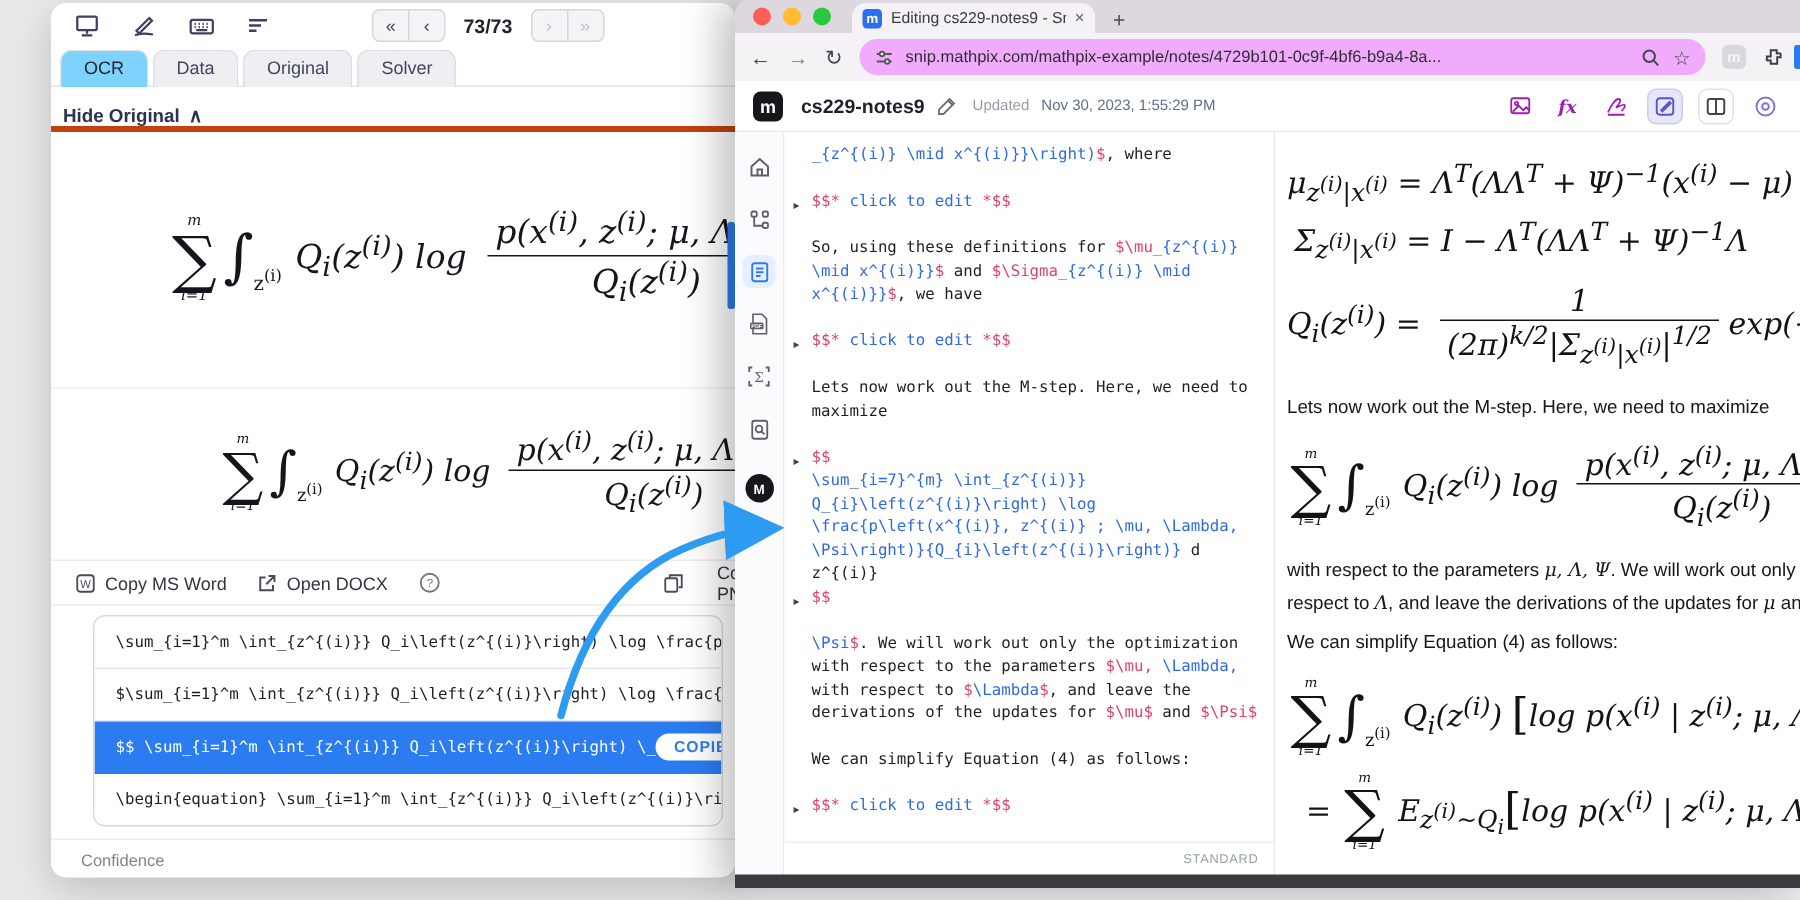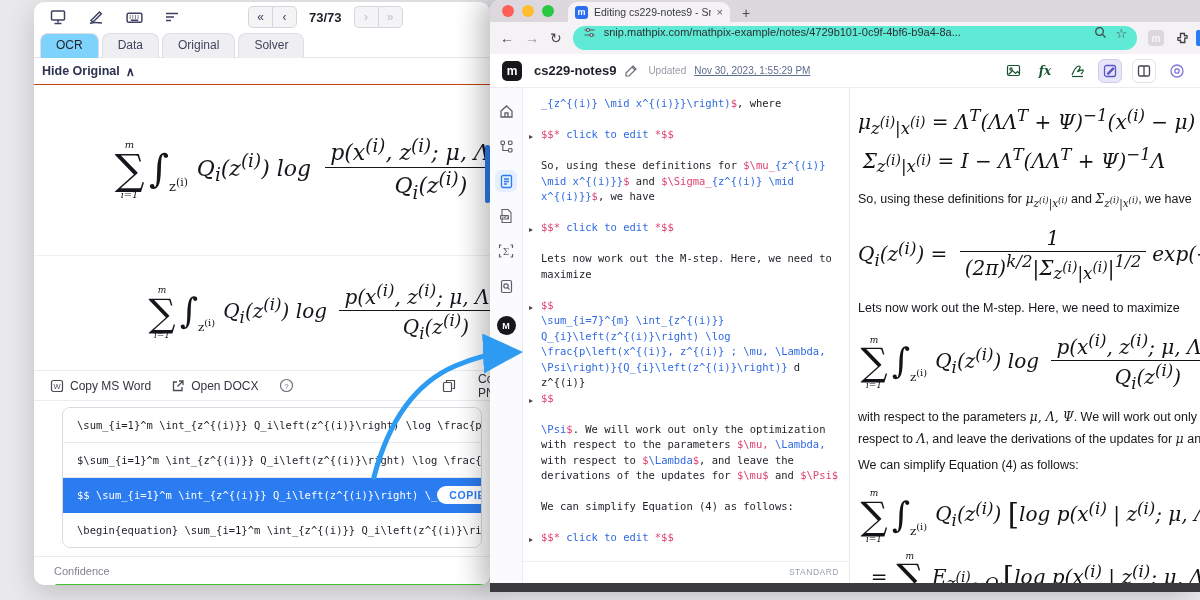--- a/index.html
+++ b/index.html
@@ -17,21 +17,21 @@
   .pbtn{width:23px;height:20px;border:1px solid #d5d5dd;background:#f4f4f7;color:#3c3f55;
     display:flex;align-items:center;justify-content:center;font-size:12px;line-height:1}
   .pgroup .pbtn:first-child{border-radius:5px 0 0 5px;border-right:none}
   .pgroup .pbtn:last-child{border-radius:0 5px 5px 0}
   .pbtn.disabled{color:#c0c0ca}
   .pcount{font-weight:bold;font-size:13px;color:#23232c}
   .s-tabs{display:flex;padding-left:6px;height:25px;border-bottom:1px solid #e4e4ea}
   .tab{padding:4px 15px 0 15px;font-size:12px;color:#41455c;background:#efeff3;
     border:1px solid #dedee6;border-bottom:none;border-radius:8px 8px 0 0;margin-right:3px;position:relative;top:1px}
   .tab.active{background:#7dd3fc;color:#23232e;z-index:2}
-  .hide-row{height:26px;display:flex;align-items:center;padding-left:8px;border-bottom:1px solid #c2410c}
+  .hide-row{height:26px;display:flex;align-items:flex-end;padding-left:8px;border-bottom:4px solid #c2410c}
   .hide-link{font-size:12.5px;font-weight:bold;color:#2e3250;display:flex;gap:6px;align-items:center}
   .orig-block{height:170px;display:flex;align-items:center;padding-left:78px;position:relative;
     border-bottom:1px solid #f0f0f4;white-space:nowrap}
   .result-block{height:114px;display:flex;align-items:center;padding-left:112px;white-space:nowrap}
   .sel-edge{position:absolute;right:0;top:60px;width:5px;height:58px;background:#2b7cf0;border-radius:2px}
   .math,.eq{font-family:"DejaVu Serif",serif;font-style:italic;color:#15151c}
   .eq{font-size:22px}
   .eq.small{font-size:20px}
   .sum{display:inline-flex;flex-direction:column;align-items:center;vertical-align:middle;
     font-style:normal;line-height:1;margin:0 .12em}
@@ -70,35 +70,35 @@
   .b-tab{margin-left:66px;width:148px;height:20px;background:#f5f2f6;border-radius:9px 9px 0 0;
     display:flex;align-items:center;padding:0 7px;gap:6px;font-size:10.5px;color:#3a3a40}
   .b-tab .ttl{white-space:nowrap;overflow:hidden;text-overflow:clip;flex:1}
   .favicon{width:13px;height:13px;border-radius:3px;background:#2b6ff0;color:#fff;font-size:9px;
     font-weight:bold;display:flex;align-items:center;justify-content:center;flex:0 0 auto}
   .tab-close{color:#5a5a60;font-size:11px;flex:0 0 auto}
   .newtab{margin-left:12px;color:#4a4a50;font-size:14px;align-self:center;margin-top:4px}
   .b-toolbar{height:32px;background:#f5f2f6;display:flex;align-items:center;padding:0 10px;gap:11px;position:relative}
   .nav-ic{font-size:14px;color:#47474f;line-height:1}
   .nav-ic.dim{color:#8d8d95}
-  .urlbar{width:545px;height:24px;background:#5eead4;border-radius:12px;display:flex;
-    align-items:flex-start;padding:0 10px;gap:8px;font-size:11px;color:#2e2e33}
+  .urlbar{width:545px;height:24px;background:#f0abfc;border-radius:12px;display:flex;
+    align-items:center;padding:0 10px;gap:8px;font-size:11px;color:#2e2e33}
   .urlbar .url{white-space:nowrap;overflow:hidden;flex:1}
   .ghost-logo{width:16px;height:16px;border-radius:4px;background:#9a98a0;opacity:.28;color:#fff;
     font-size:10px;font-weight:bold;display:flex;align-items:center;justify-content:center}
   .edge-sliver{position:absolute;right:0;top:8px;width:4px;height:16px;background:#2b7cf0;border-radius:2px 0 0 2px}
   .b-appheader{height:33px;border-bottom:1px solid #ececf0;display:flex;align-items:center;
     padding:0 12px;gap:8px;background:#fff}
   .mp-logo{width:20px;height:20px;background:#17171b;border-radius:5px;color:#fff;font-weight:bold;
     font-size:12px;display:flex;align-items:center;justify-content:center}
   .doc-title{font-weight:bold;font-size:13px;color:#1f1f2a;margin-left:4px}
   .updated{font-size:10px;color:#9b9ba6;margin-left:2px}
-  .updated-time{font-size:10px;color:#5e6e8e;text-decoration:underline}
+  .updated-time{font-size:10px;color:#5e6e8e;}
   .hdr-icons{margin-left:auto;display:flex;align-items:center;gap:10px}
-  .hbtn{width:22px;height:22px;display:flex;align-items:center;justify-content:center;border-radius:6px;color:#14532d}
+  .hbtn{width:22px;height:22px;display:flex;align-items:center;justify-content:center;border-radius:6px;color:#a21caf}
   .hbtn.active{background:#e7e5f8;border:1px solid #cfcbee;color:#5b55c9}
   .hbtn.boxed{background:#fff;border:1px solid #e2e2e8}
   .hbtn.purple{color:#7a74d8}
   .fx{font-family:"DejaVu Serif",serif;font-style:italic;font-weight:bold;font-size:12px}
   .b-body{display:flex;height:505px}
   .b-sidebar{width:32px;background:#fbfafc;border-right:1px solid #ebebf0;display:flex;
     flex-direction:column;align-items:center;padding-top:12px;gap:13px;flex:0 0 auto}
   .sb-ic{width:22px;height:22px;display:flex;align-items:center;justify-content:center;
     color:#5f5f6c;border-radius:6px}
   .sb-ic.active{color:#2b7cf0;background:#e6efff}
@@ -418,23 +418,20 @@
       <div class="editor-status">
         <span>STANDARD</span>
       </div>
     </div>
 
     <div class="b-preview" id="preview-pane">
         <div class="pv-math ctr">
           <div class="mline">μ<sub>z<sup>(i)</sup>|x<sup>(i)</sup></sub> = Λ<sup>T</sup>(ΛΛ<sup>T</sup> + Ψ)<sup>−1</sup>(x<sup>(i)</sup> − μ)</div>
           <div class="mline">Σ<sub>z<sup>(i)</sup>|x<sup>(i)</sup></sub> = I − Λ<sup>T</sup>(ΛΛ<sup>T</sup> + Ψ)<sup>−1</sup>Λ</div>
         </div>
-        <div class="pv-prose">
-          <div class="mline">So, using these definitions for <span class="mt">μ<sub>z<sup>(i)</sup>|x<sup>(i)</sup></sub></span> and <span class="mt">Σ<sub>z<sup>(i)</sup>|x<sup>(i)</sup></sub></span>, we have</div>
-        </div>
         <div class="pv-math">
           <div class="mline">Q<sub>i</sub>(z<sup>(i)</sup>) = <span class="frac">
               <span class="nu">1</span>
               <span class="de">(2π)<sup>k/2</sup>|Σ<sub>z<sup>(i)</sup>|x<sup>(i)</sup></sub>|<sup>1/2</sup></span>
             </span>exp(−<span class="frac">
               <span class="nu">1</span>
               <span class="de">2</span>
             </span>(z<sup>(i)</sup> − μ<sub>z<sup>(i)</sup>|x</sub>)Σ</div>
         </div>
         <div class="pv-prose">

